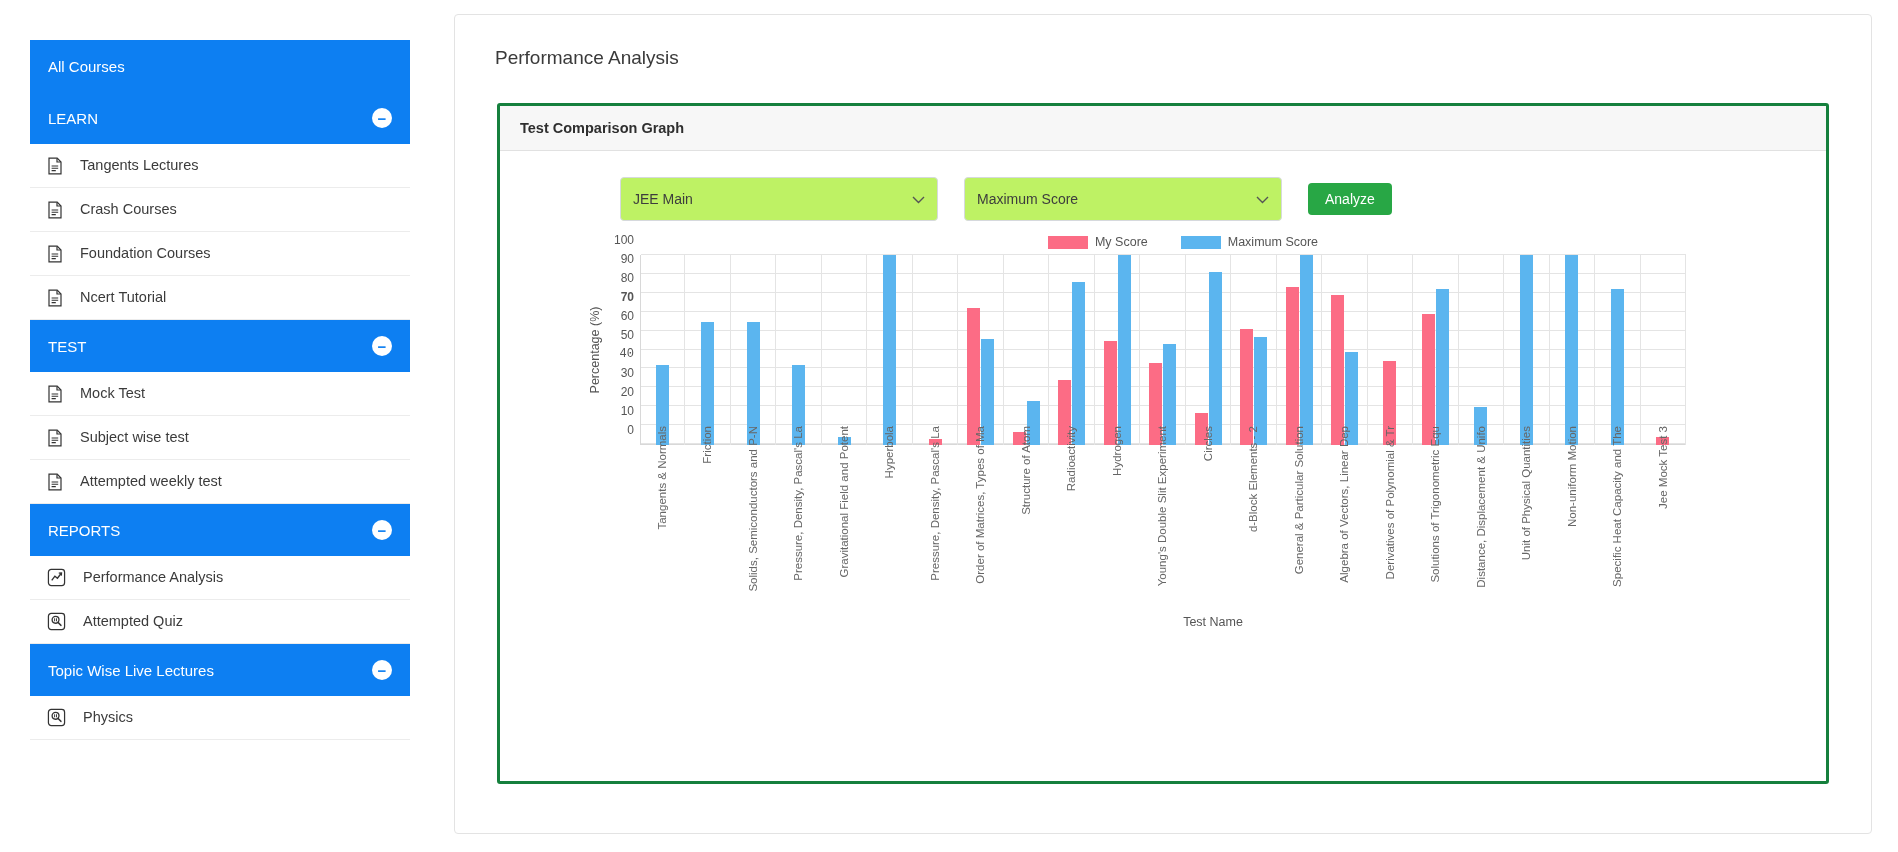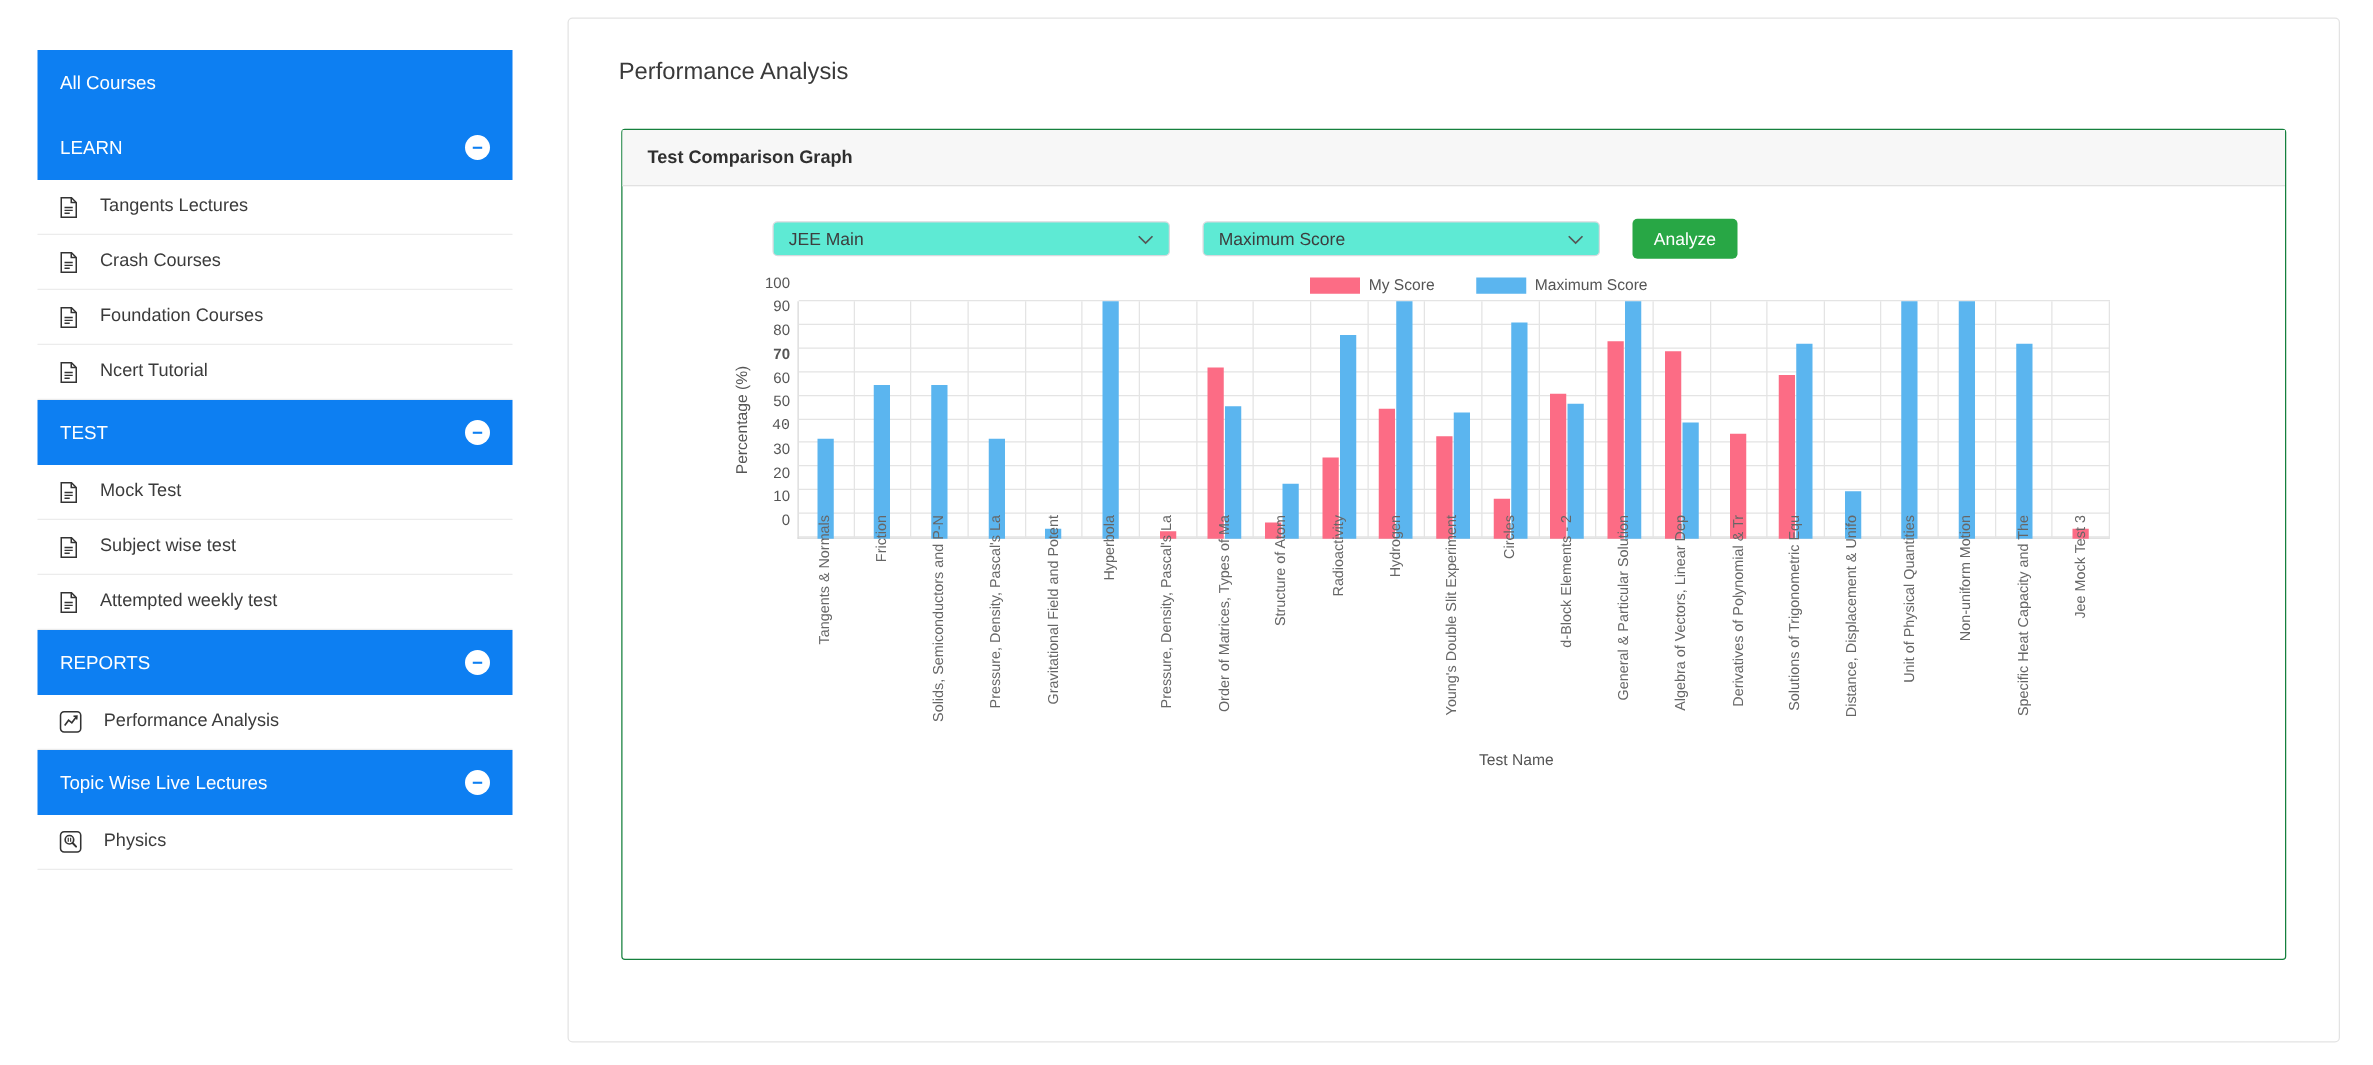--- a/index.html
+++ b/index.html
@@ -81,21 +81,21 @@
     height: 820px;
     padding: 22px 24px;
   }
   .page-title {
     font-size: 19px;
     color: #3a3a3a;
     padding: 10px 4px 20px 16px;
     font-weight: 400;
   }
   .panel {
-    border: 1px solid #15803d;
+    border: 3px solid #15803d;
     border-radius: 3px;
     margin: 14px 18px 0 18px;
     background: #fff;
   }
   .panel-head {
     background: #f7f7f7;
     border-bottom: 1px solid #e1e1e1;
     padding: 14px 20px;
     font-size: 14.5px;
     font-weight: 700;
@@ -105,24 +105,24 @@
 
   .controls {
     display: flex;
     align-items: center;
     gap: 26px;
     padding: 8px 0 0 100px;
   }
   .select-wrap { position: relative; }
   .select-box {
     width: 318px;
-    height: 28px;
+    height: 44px;
     border: 1px solid #d6d9dd;
     border-radius: 4px;
-    background: #5eead4;
+    background: #bef264;
     display: flex;
     align-items: center;
     padding: 0 12px;
     font-size: 14px;
     color: #3d3d3d;
     justify-content: space-between;
   }
   .select-box.wide { width: 318px; }
   .chev {
     color: #555;
@@ -341,20 +341,31 @@
         </div>
         <div class="side-item">
           <span class="ico boxed">
             <svg width="19" height="19" viewBox="0 0 20 20">
               <rect x="1.5" y="1.5" width="17" height="17" rx="3" fill="none" stroke="#333" stroke-width="1.3"></rect>
               <path d="M5 13 L8.3 8.6 L11 10.8 L15 5.5" fill="none" stroke="#333" stroke-width="1.4"></path>
               <path d="M12.4 5.3 L15.3 5.1 L15.1 8" fill="none" stroke="#333" stroke-width="1.3"></path>
             </svg>
           </span>
           <span class="lbl">Performance Analysis</span>
+        </div>
+        <div class="side-item">
+          <span class="ico boxed">
+            <svg width="19" height="19" viewBox="0 0 20 20">
+              <rect x="1.5" y="1.5" width="17" height="17" rx="3" fill="none" stroke="#333" stroke-width="1.3"></rect>
+              <circle cx="9" cy="8.2" r="3.6" fill="none" stroke="#333" stroke-width="1.4"></circle>
+              <path d="M8 6.6 v3.2 M10 6.6 v3.2" stroke="#333" stroke-width="1"></path>
+              <path d="M11.7 11 L14.6 14" stroke="#333" stroke-width="1.7" stroke-linecap="round"></path>
+            </svg>
+          </span>
+          <span class="lbl">Attempted Quiz</span>
         </div>
         <div class="side-header">
           <span>Topic Wise Live Lectures</span>
           <span class="collapse-badge">−</span>
         </div>
         <div class="side-item">
           <span class="ico boxed">
             <svg width="19" height="19" viewBox="0 0 20 20">
               <rect x="1.5" y="1.5" width="17" height="17" rx="3" fill="none" stroke="#333" stroke-width="1.3"></rect>
               <circle cx="9" cy="8.2" r="3.6" fill="none" stroke="#333" stroke-width="1.4"></circle>

